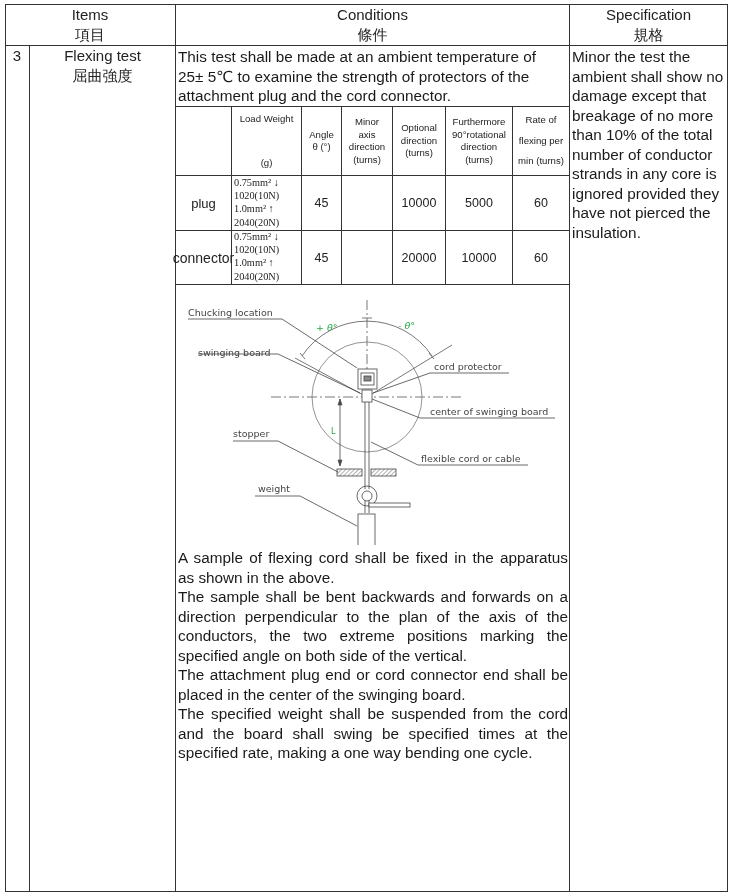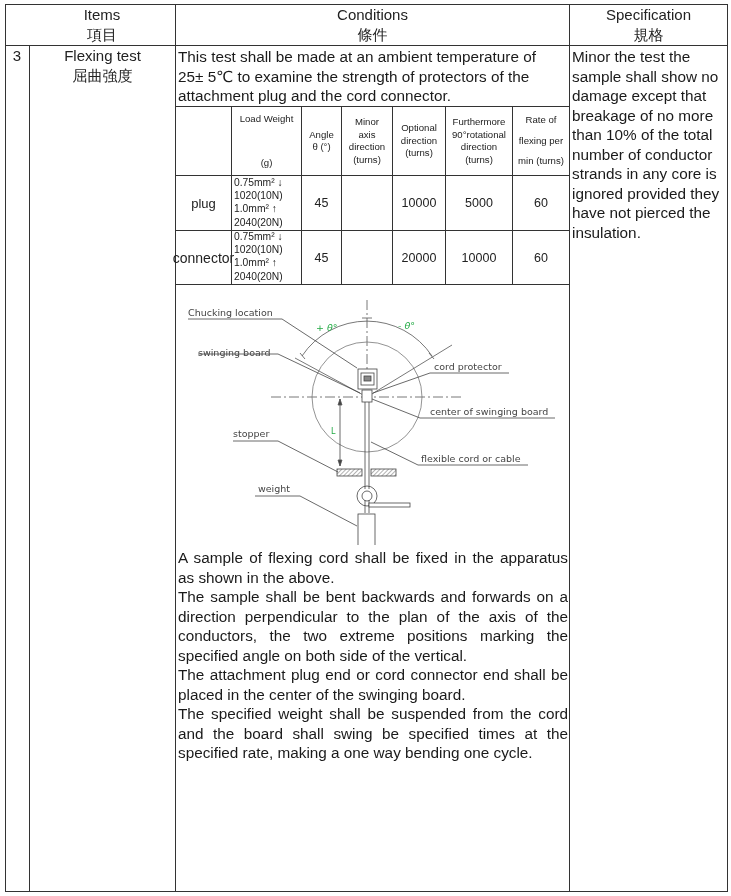--- a/index.html
+++ b/index.html
@@ -7,39 +7,39 @@
          font-family: "Liberation Sans", "DejaVu Sans", sans-serif; color: #222; }
   .abs { position: absolute; }
   .line { position: absolute; background: #333; }
   .hdr { position: absolute; text-align: center; font-size: 15px; line-height: 20px; color: #222; }
   .cell-text { position: absolute; font-size: 15.3px; line-height: 19.5px; color: #1a1a1a; }
   .just { text-align: justify; }
   .it-h { position: absolute; text-align: center; font-size: 9.6px; line-height: 12.5px; color: #222;
           display: flex; align-items: center; justify-content: center; flex-direction: column; }
   .it-c { position: absolute; display: flex; align-items: center; justify-content: center;
           font-size: 12.5px; color: #222; }
-  .lw { position: absolute; font-size: 10.3px; line-height: 13.2px; color: #222; }
+  .lw { position: absolute; font-size: 10.3px; line-height: 13.2px; color: #222; font-family: Liberation Serif, serif; }
   .diag-label { font-family: "DejaVu Sans", sans-serif; font-size: 9.5px; fill: #444; }
 </style>
 </head>
 <body>
 
 <div>
 
   <div class="line" style="left:5px;top:4px;width:723px;height:1px;"></div>
   <div class="line" style="left:5px;top:45px;width:723px;height:1px;"></div>
   <div class="line" style="left:5px;top:891px;width:723px;height:1px;"></div>
 
   <div class="line" style="left:5px;top:4px;width:1px;height:888px;"></div>
   <div class="line" style="left:29px;top:45px;width:1px;height:847px;"></div>
   <div class="line" style="left:175px;top:4px;width:1px;height:888px;"></div>
   <div class="line" style="left:569px;top:4px;width:1px;height:888px;"></div>
   <div class="line" style="left:727px;top:4px;width:1px;height:888px;"></div>
 
-  <div class="hdr" style="left:5px;top:5px;width:170px;padding-left:12px;">
+  <div class="hdr" style="left:5px;top:5px;width:170px;">
     <div>Items</div>
     <div>項目</div>
   </div>
   <div class="hdr" style="left:176px;top:5px;width:393px;">
     <div>Conditions</div>
     <div>條件</div>
   </div>
   <div class="hdr" style="left:570px;top:5px;width:157px;">
     <div>Specification</div>
     <div>規格</div>
@@ -52,21 +52,21 @@
   </div>
 
   <div class="cell-text" style="left:178px;top:47px;width:390px;">
     <div>This test shall be made at an ambient temperature of</div>
     <div>25± 5℃ to examine the strength of protectors of the</div>
     <div>attachment plug and the cord connector.</div>
   </div>
 
   <div class="cell-text" style="left:572px;top:47px;width:155px;">
     <div>Minor the test the</div>
-    <div>sample shall show no</div>
+    <div>ambient shall show no</div>
     <div>damage except that</div>
     <div>breakage of no more</div>
     <div>than 10% of the total</div>
     <div>number of conductor</div>
     <div>strands in any core is</div>
     <div>ignored provided they</div>
     <div>have not pierced the</div>
     <div>insulation.</div>
   </div>
 </div>

